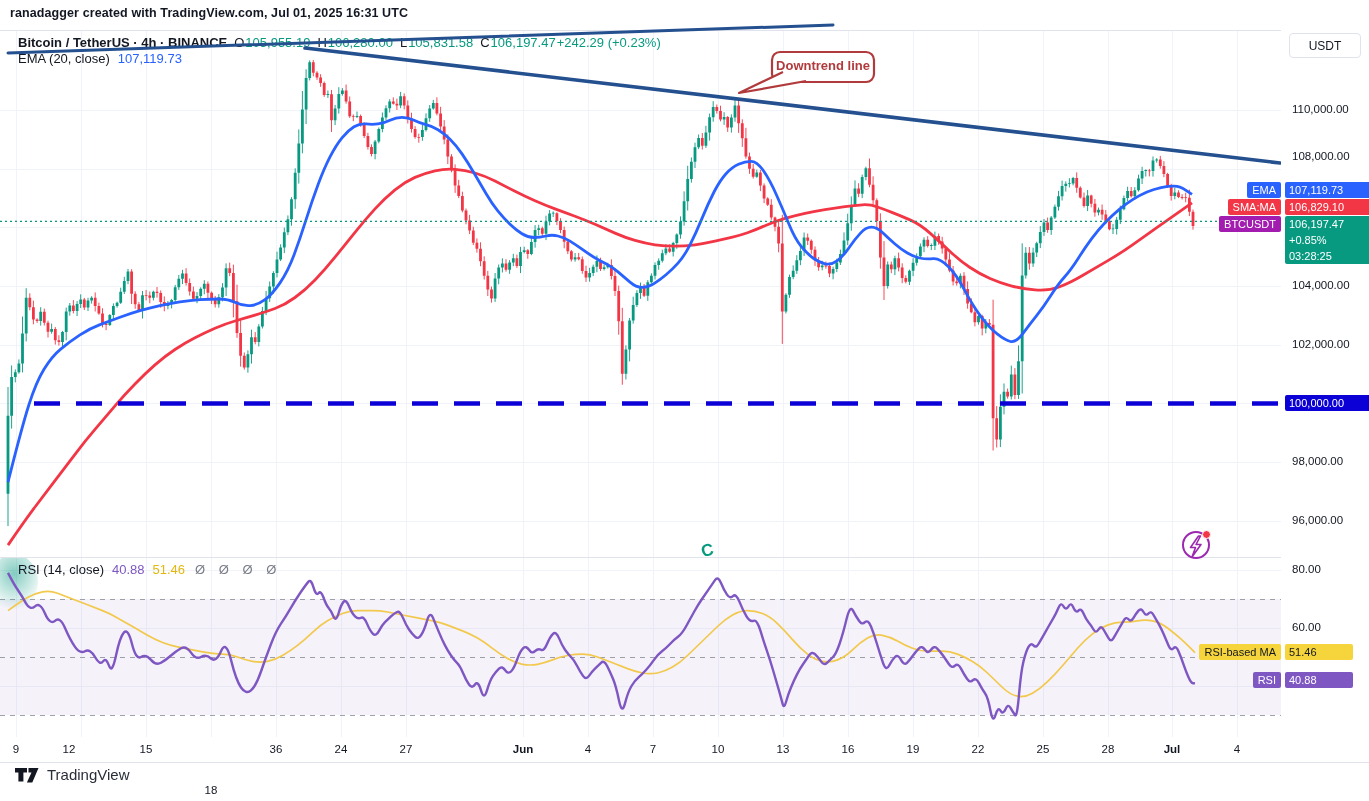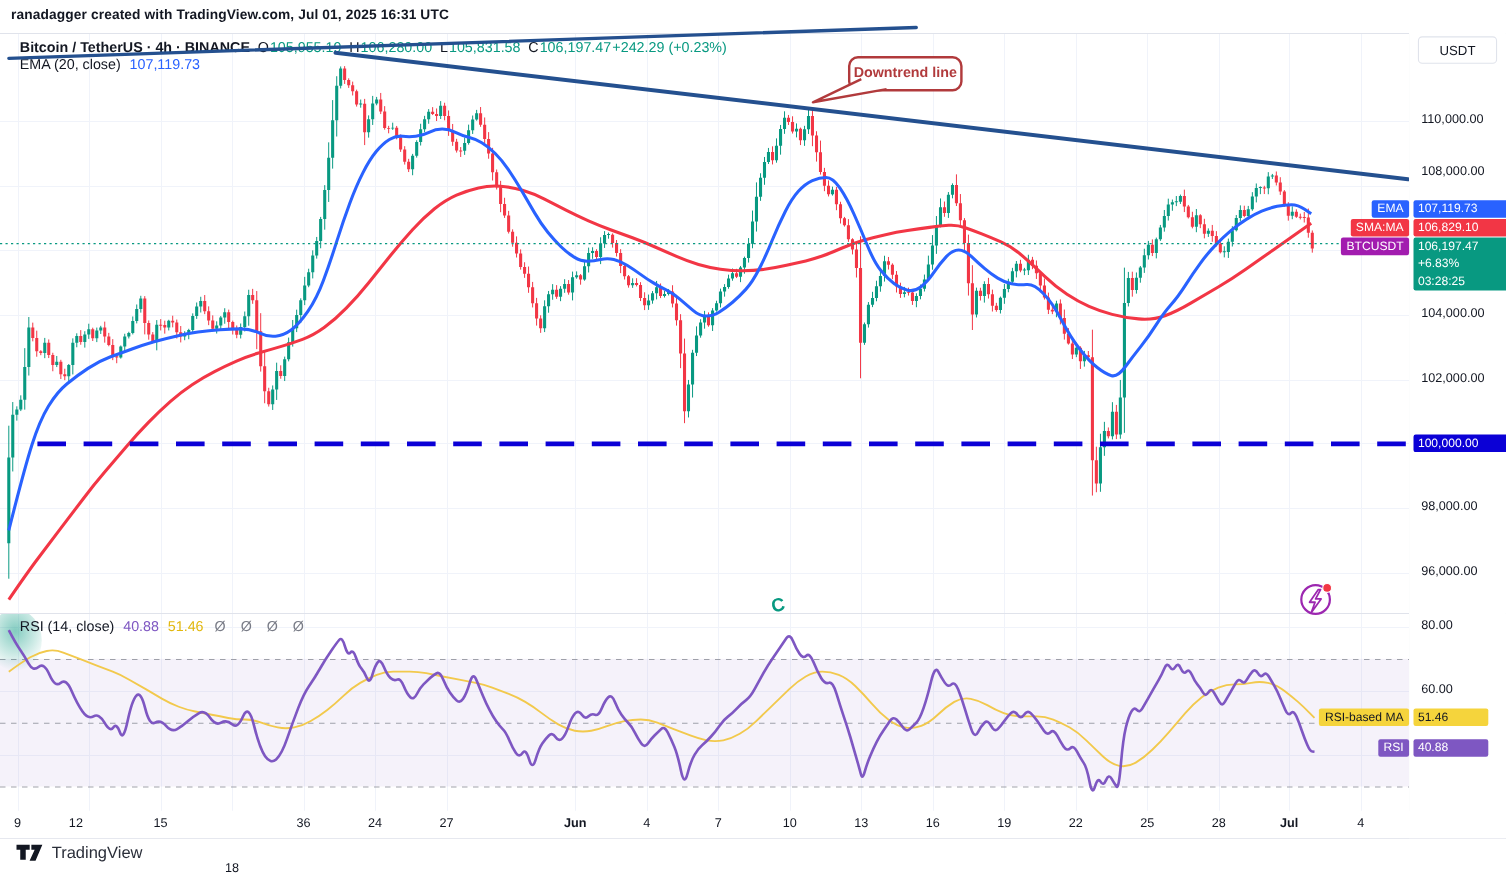--- a/index.html
+++ b/index.html
@@ -25,21 +25,21 @@
   #usdt-btn{position:absolute;left:8px;top:3px;width:70px;height:23px;border:1px solid #e0e3eb;border-radius:4px;
             font-size:12px;display:flex;align-items:center;justify-content:center;color:#131722;background:#fff;cursor:pointer;}
   .ptick{position:absolute;left:11px;font-size:11.5px;color:#131722;white-space:nowrap;}
   .badge-val{position:absolute;left:4px;font-size:11px;border-radius:2px;padding:0 4px;line-height:16px;white-space:nowrap;z-index:3;}
   .badge-tag{position:absolute;font-size:11px;border-radius:2px;padding:0 5px;line-height:16px;white-space:nowrap;z-index:3;}
   #time-axis{position:absolute;left:0;top:737px;width:1369px;height:25px;z-index:2;background:#fff;}
   .ttick{position:absolute;top:6px;transform:translateX(-50%);font-size:11.5px;color:#131722;}
   .ttick.month{font-weight:700;}
   #callout{position:absolute;left:772px;top:52px;width:102px;height:26px;z-index:4;
            display:flex;align-items:center;justify-content:center;font-size:13px;font-weight:600;color:#b13a3c;cursor:pointer;}
-  #footer{position:absolute;left:14px;top:766px;display:flex;align-items:center;z-index:2;}
+  #footer{position:absolute;left:14px;top:766px;display:flex;align-items:flex-start;z-index:2;}
   #footer .logo-text{font-size:15px;font-weight:500;color:#2a2e39;margin-left:7px;}
 </style>
 </head>
 <body>
 
 <div id="app">
 
   <div id="attribution">ranadagger created with TradingView.com, Jul 01, 2025 16:31 UTC</div>
 
   <svg id="chart-svg" class="layer" width="1369" height="801">
@@ -155,21 +155,21 @@
   <div class="ptick" style="top: 73px;">110,000.00</div>
       <div class="ptick" style="top: 120px;">108,000.00</div>
       <div class="ptick" style="top: 249px;">104,000.00</div>
       <div class="ptick" style="top: 308px;">102,000.00</div>
       <div class="ptick" style="top: 425px;">98,000.00</div>
       <div class="ptick" style="top: 484px;">96,000.00</div>
       <div class="ptick" style="top: 533px;">80.00</div>
       <div class="ptick" style="top: 591px;">60.00</div>
       <div class="badge-val" style="top: 152px; width: 80px; background: rgb(41, 98, 255); color: rgb(255, 255, 255);">107,119.73</div>
       <div class="badge-val" style="top: 169px; width: 80px; background: rgb(242, 54, 69); color: rgb(255, 255, 255);">106,829.10</div>
-      <div class="badge-val" style="top: 186px; width: 80px; background: rgb(8, 153, 129); color: rgb(255, 255, 255);">106,197.47<div>+6.83%</div><div>03:28:25</div></div>
+      <div class="badge-val" style="top: 186px; width: 80px; background: rgb(8, 153, 129); color: rgb(255, 255, 255);">106,197.47<div>+0.85%</div><div>03:28:25</div></div>
       <div class="badge-val" style="top: 365px; width: 84px; background: rgb(11, 0, 214); color: rgb(255, 255, 255);">100,000.00</div>
       <div class="badge-val" style="top: 614px; width: 60px; background: rgb(245, 212, 60); color: rgb(19, 23, 34);">51.46</div>
       <div class="badge-val" style="top: 642px; width: 60px; background: rgb(126, 87, 194); color: rgb(255, 255, 255);">40.88</div>
     </div>
 
   <div id="time-axis">
       <div class="ttick" style="left: 16px;">9</div>
       <div class="ttick" style="left: 69px;">12</div>
       <div class="ttick" style="left: 146px;">15</div>
       <div class="ttick" style="left: 211px; margin-top: 41px;">18</div>

